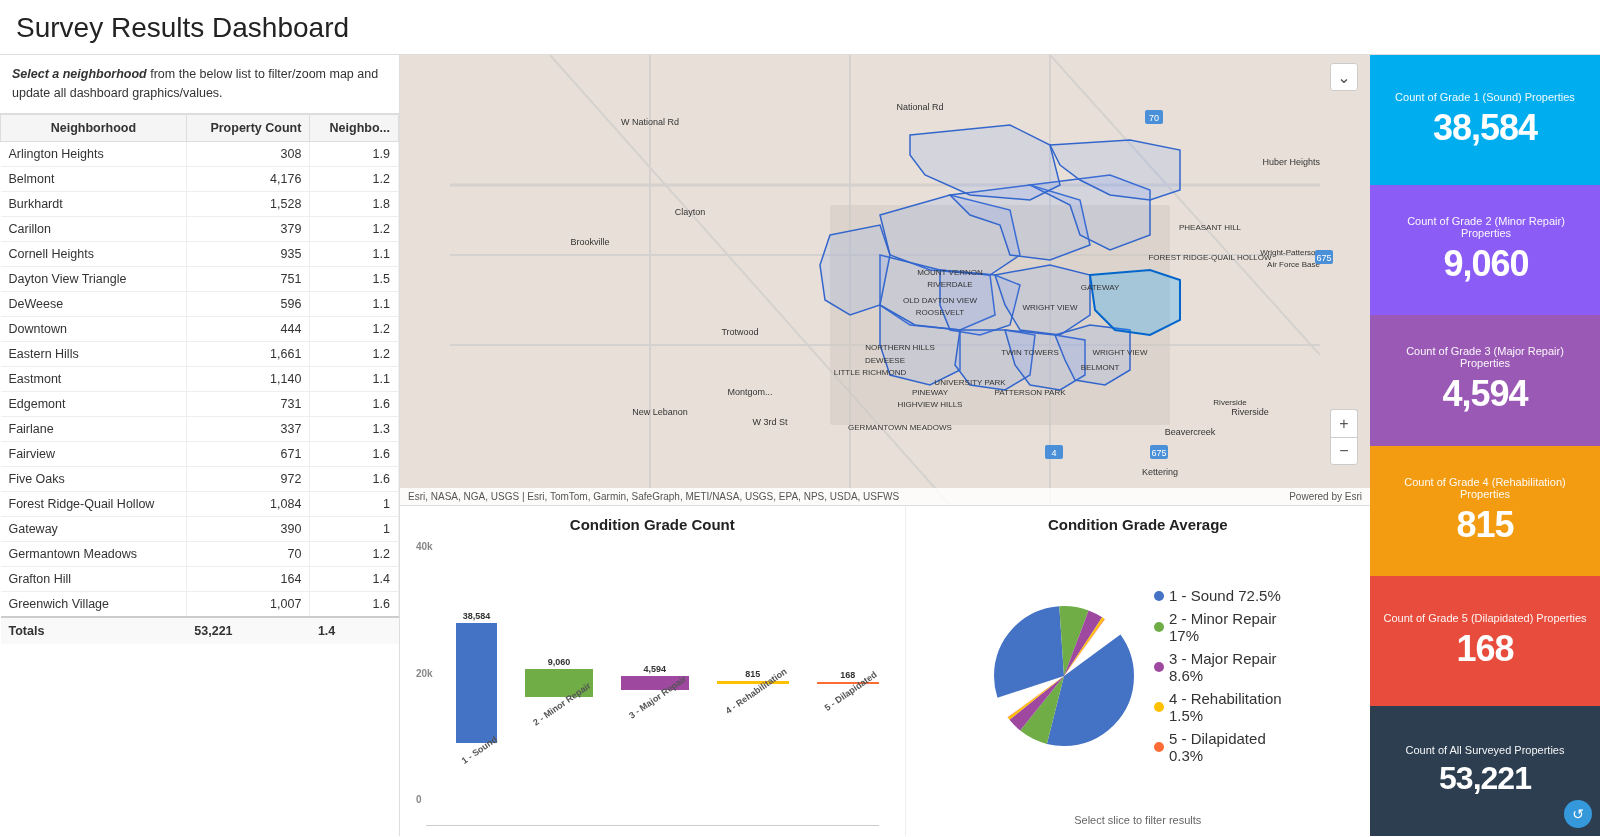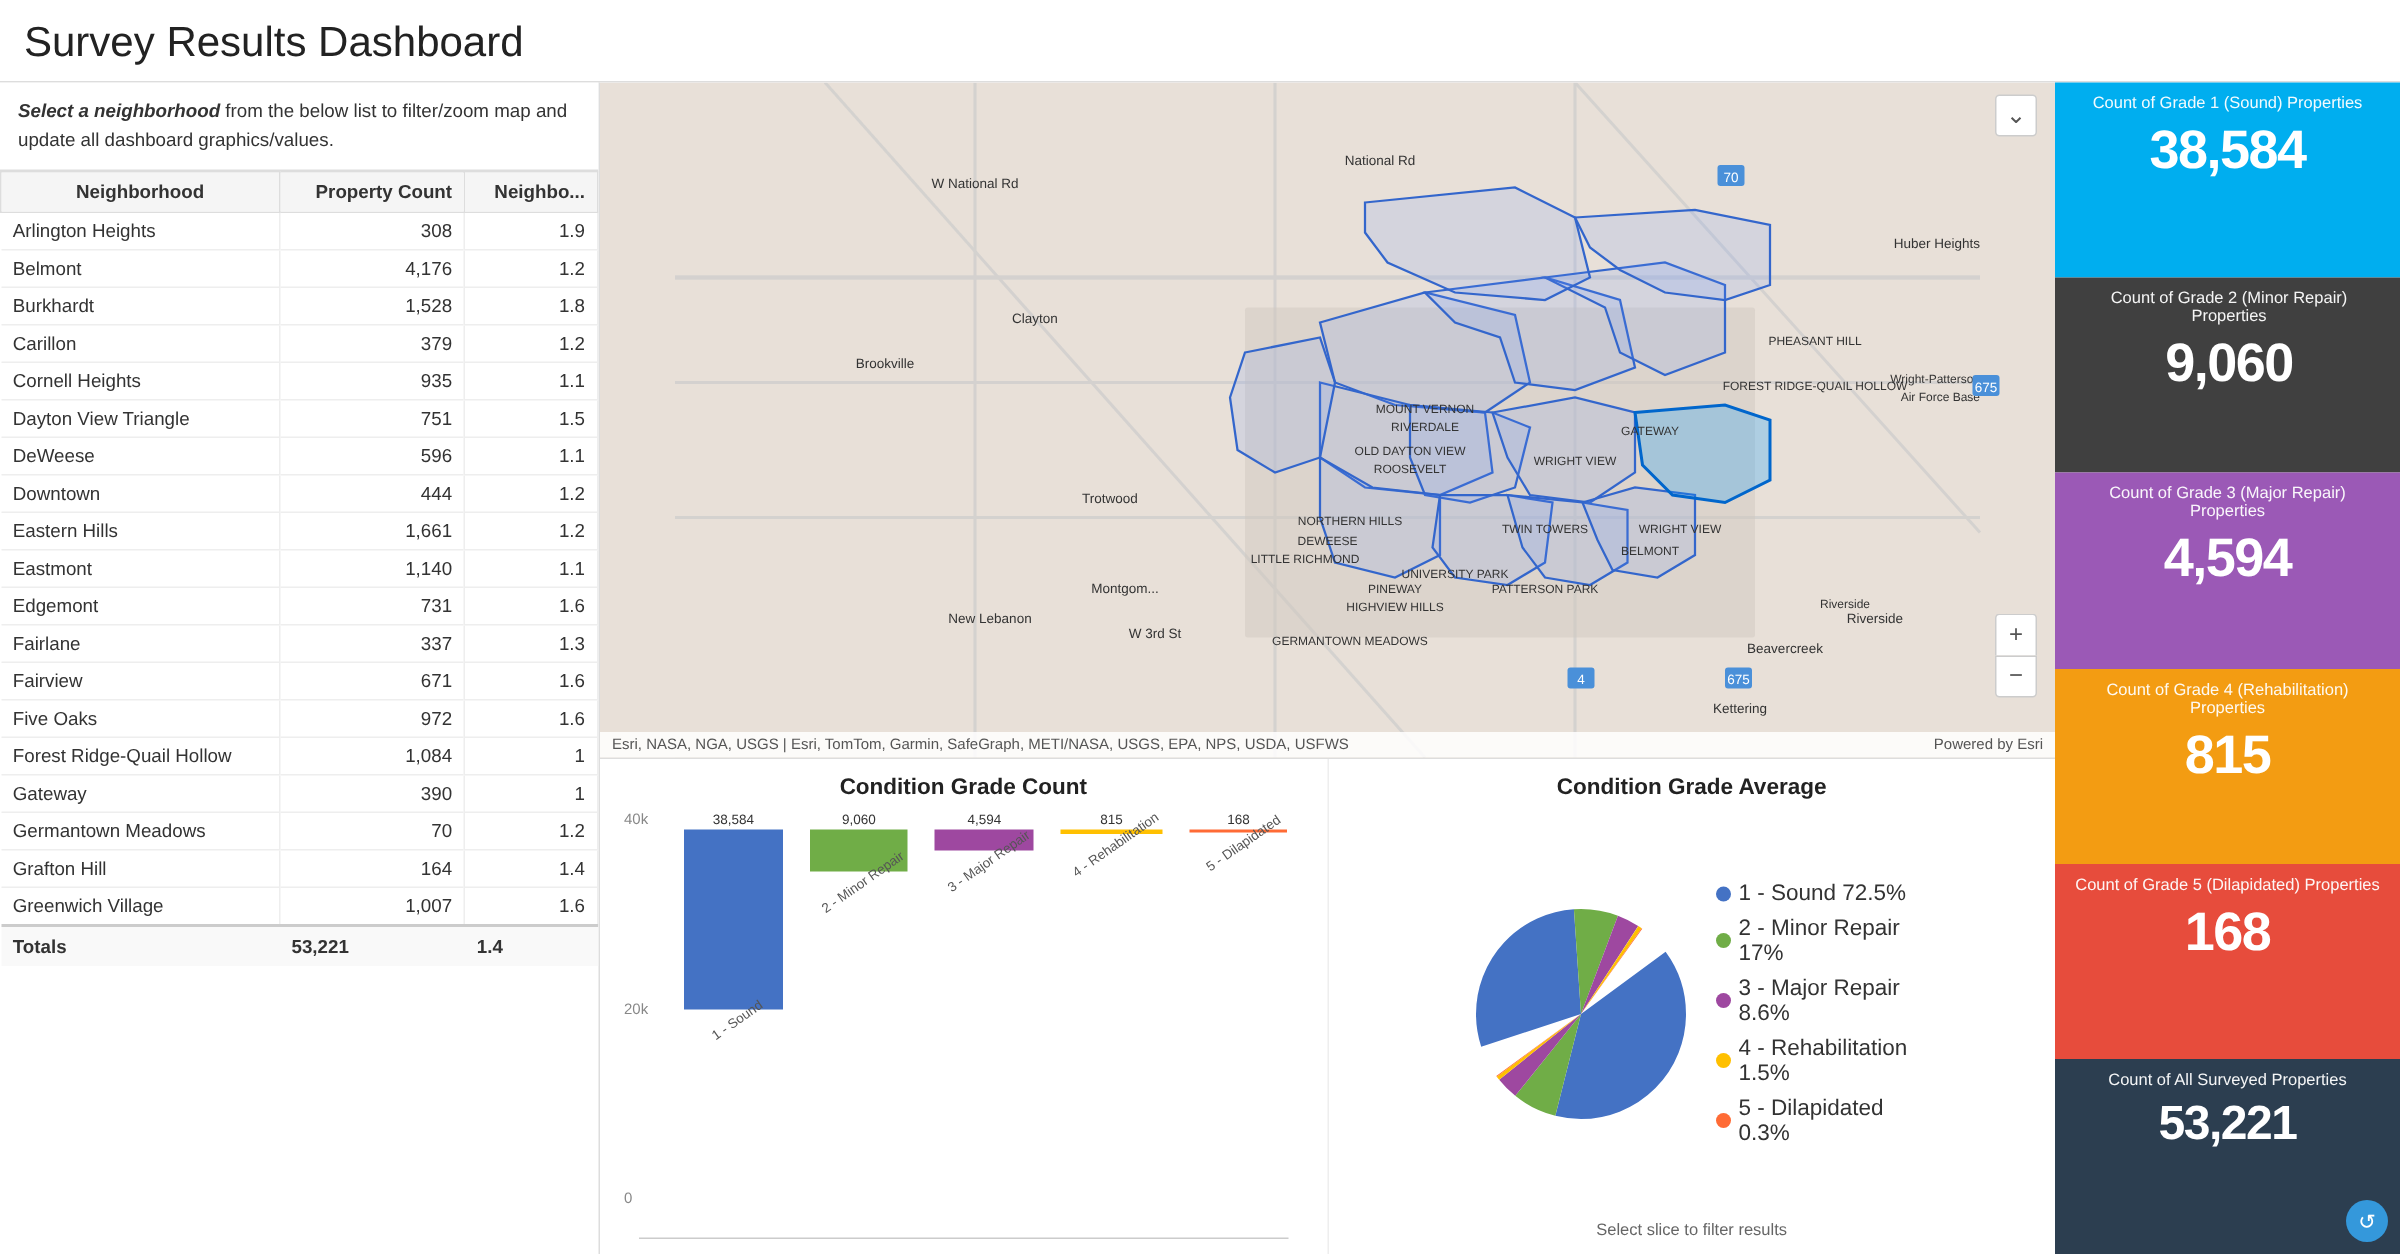--- a/index.html
+++ b/index.html
@@ -163,24 +163,25 @@
 
     
     .bar-chart {
       flex: 1;
       display: flex;
       flex-direction: column;
     }
     .bar-chart-inner {
       flex: 1;
       display: flex;
-      align-items: flex-start;
-      gap: 18px;
+      align-items: center;
+      gap: 28px;
       padding: 0 10px;
       position: relative;
+      font-weight: bold;
     }
     .y-axis-labels {
       position: absolute;
       left: 0;
       top: 0;
       bottom: 20px;
       display: flex;
       flex-direction: column;
       justify-content: space-between;
       font-size: 10px;
@@ -225,38 +226,38 @@
       min-width: 230px;
       display: flex;
       flex-direction: column;
     }
 
     .stat-card {
       flex: 1;
       display: flex;
       flex-direction: column;
       align-items: center;
-      justify-content: flex-start;
+      justify-content: center;
       padding: 8px 10px;
       text-align: center;
       color: #fff;
     }
     .stat-card-label {
       font-size: 11px;
       opacity: 0.95;
       margin-bottom: 4px;
     }
     .stat-card-value {
       font-size: 36px;
       font-weight: bold;
       letter-spacing: -1px;
     }
 
     .card-blue { background: #00AEEF; }
-    .card-green { background: #404040; padding-left: 12px; }
+    .card-green { background: #8b5cf6; padding-left: 12px; }
     .card-purple { background: #9B59B6; }
     .card-orange { background: #F39C12; }
     .card-red { background: #E74C3C; }
     .card-dark { background: #2C3E50; }
 
     .card-dark .stat-card-value { font-size: 32px; }
     .stat-card-last {
       position: relative;
     }
   </style>

